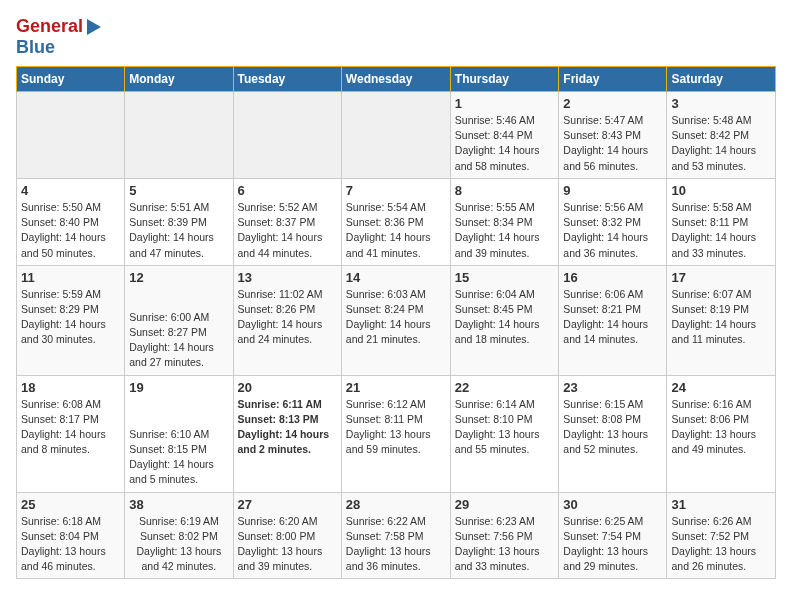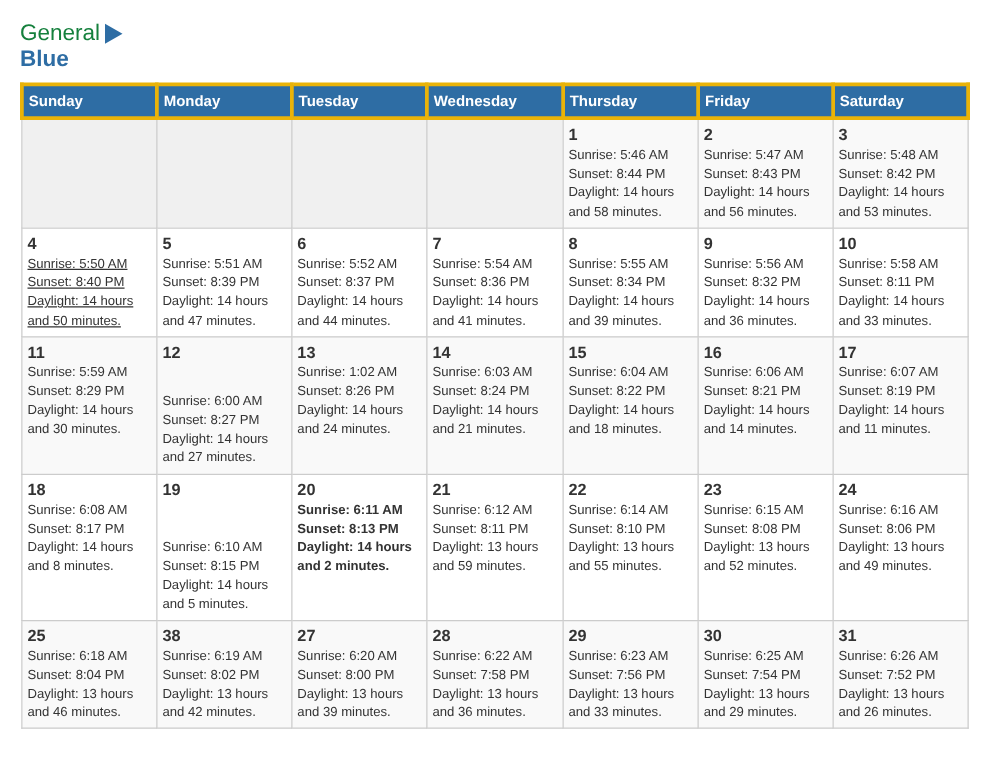--- a/index.html
+++ b/index.html
@@ -16,22 +16,22 @@
       align-items: flex-start;
       margin-bottom: 8px;
     }
     .logo {
       display: flex;
       flex-direction: column;
       align-items: flex-start;
     }
     .logo-general {
       font-size: 18px;
-      font-weight: normal;
-      color: #15803d;
+      font-weight: bold;
+      color: #b91c1c;
     }
     .logo-blue {
       font-size: 18px;
       font-weight: bold;
       color: #2e6da4;
     }
     .logo-arrow {
       display: inline-block;
       width: 0;
       height: 0;
@@ -61,21 +61,21 @@
       width: 100%;
       border-collapse: collapse;
       font-size: 11px;
     }
     .calendar th {
       background: #2e6da4;
       color: #fff;
       padding: 5px 4px;
       text-align: left;
       font-size: 12px;
-      border: 3px solid #eab308;
+      border: 1px solid #eab308;
     }
     .calendar td {
       border: 1px solid #ccc;
       vertical-align: top;
       padding: 4px 4px 4px 4px;
       width: 110px;
       min-height: 80px;
       background: #fff;
     }
     .calendar tr:nth-child(odd) td {
@@ -155,21 +155,21 @@
           <span class="day-number">3</span>
           <div class="day-detail" style="white-space: pre-line;">Sunrise: 5:48 AM
 Sunset: 8:42 PM
 Daylight: 14 hours
 and 53 minutes.</div>
         </td>
       </tr>
       <tr class="row-even">
         <td>
           <span class="day-number">4</span>
-          <div class="day-detail" style="white-space: pre-line; text-decoration: underline;">Sunrise: 5:50 AM
+          <div class="day-detail" style="white-space: pre-line;">Sunrise: 5:50 AM
 Sunset: 8:40 PM
 Daylight: 14 hours
 and 50 minutes.</div>
         </td>
         <td>
           <span class="day-number">5</span>
           <div class="day-detail" style="white-space: pre-line;">Sunrise: 5:51 AM
 Sunset: 8:39 PM
 Daylight: 14 hours
 and 47 minutes.</div>
@@ -220,36 +220,36 @@
         </td>
         <td>
           <span class="day-number">12</span>
           <div class="day-detail" style="white-space: pre-line; margin-top: 25px;">Sunrise: 6:00 AM
 Sunset: 8:27 PM
 Daylight: 14 hours
 and 27 minutes.</div>
         </td>
         <td>
           <span class="day-number">13</span>
-          <div class="day-detail" style="white-space: pre-line;">Sunrise: 1:02 AM
+          <div class="day-detail" style="white-space: pre-line;">Sunrise: 11:02 AM
 Sunset: 8:26 PM
 Daylight: 14 hours
 and 24 minutes.</div>
         </td>
         <td>
           <span class="day-number">14</span>
           <div class="day-detail" style="white-space: pre-line;">Sunrise: 6:03 AM
 Sunset: 8:24 PM
 Daylight: 14 hours
 and 21 minutes.</div>
         </td>
         <td>
           <span class="day-number">15</span>
           <div class="day-detail" style="white-space: pre-line;">Sunrise: 6:04 AM
-Sunset: 8:22 PM
+Sunset: 8:45 PM
 Daylight: 14 hours
 and 18 minutes.</div>
         </td>
         <td>
           <span class="day-number">16</span>
           <div class="day-detail" style="white-space: pre-line;">Sunrise: 6:06 AM
 Sunset: 8:21 PM
 Daylight: 14 hours
 and 14 minutes.</div>
         </td>
@@ -315,21 +315,21 @@
       <tr class="row-odd">
         <td>
           <span class="day-number">25</span>
           <div class="day-detail" style="white-space: pre-line;">Sunrise: 6:18 AM
 Sunset: 8:04 PM
 Daylight: 13 hours
 and 46 minutes.</div>
         </td>
         <td>
           <span class="day-number">38</span>
-          <div class="day-detail" style="white-space: pre-line;">Sunrise: 6:19 AM
+          <div class="day-detail" style="white-space: pre-line; text-align: center;">Sunrise: 6:19 AM
 Sunset: 8:02 PM
 Daylight: 13 hours
 and 42 minutes.</div>
         </td>
         <td>
           <span class="day-number">27</span>
           <div class="day-detail" style="white-space: pre-line;">Sunrise: 6:20 AM
 Sunset: 8:00 PM
 Daylight: 13 hours
 and 39 minutes.</div>

